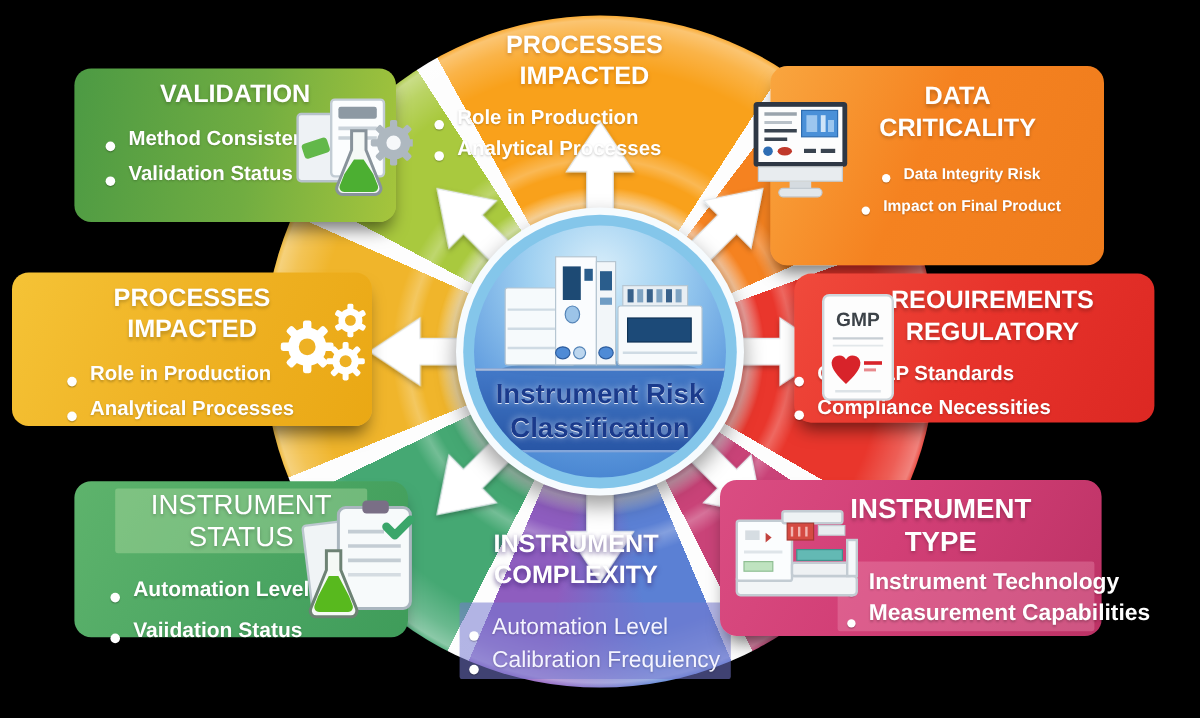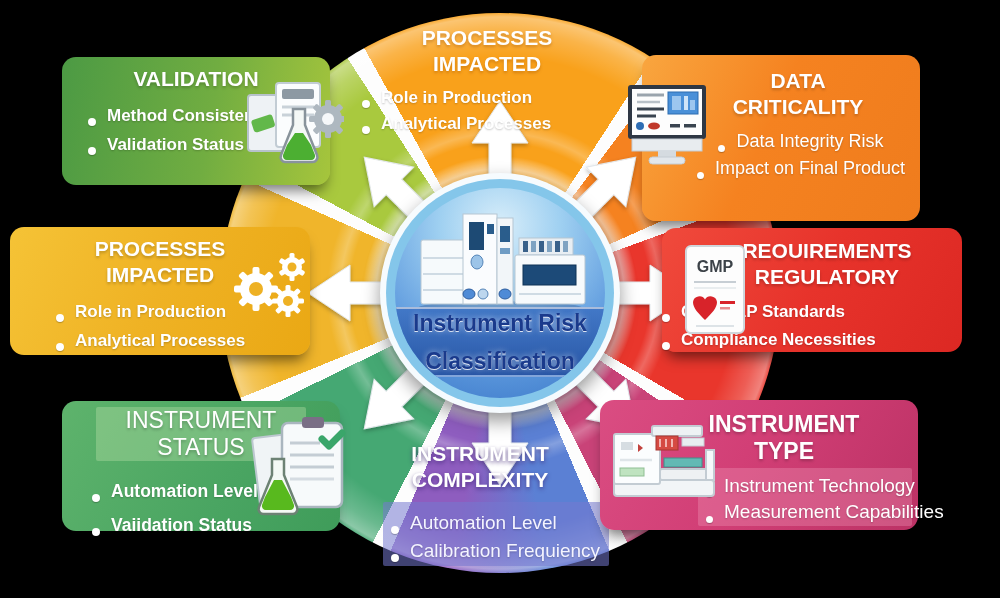--- a/index.html
+++ b/index.html
@@ -45,21 +45,21 @@
   .hub-core{
     position:absolute; inset:15px; border-radius:50%; overflow:hidden;
     background:radial-gradient(circle at 50% 18%, #d9eefa 0%, #9fd0f1 30%, #5e9ade 68%, #3a77c8 100%);
   }
   .hub-instrument{ position:absolute; left:8px; top:14px; }
   .hub-band{
     position:absolute; left:-6px; right:-6px; top:119px; height:70px;
     background:linear-gradient(180deg, rgba(64,118,198,.95), rgba(38,83,163,.95));
     border-top:2px solid rgba(255,255,255,.6);
     border-bottom:2px solid rgba(255,255,255,.35);
-    display:flex; flex-direction:column; align-items:center; justify-content:space-between;
+    display:flex; flex-direction:column; align-items:center; justify-content:center;
   }
   .hub-title{
     font-size:23px; line-height:28px; font-weight:bold; color:#1a3a8c; text-align:center;
     text-shadow:0 1px 0 rgba(255,255,255,.8), 0 0 6px rgba(255,255,255,.55);
   }
   
   .wedge-text{ position:absolute; z-index:5; color:#fff; }
   .wt-top-title{ left:377px; top:25px; width:220px; text-align:center;
     font-size:21px; line-height:26px; font-weight:bold; text-shadow:0 2px 3px rgba(140,70,0,.35); }
   .wt-top-bullets{ left:362px; top:82px; width:250px; }
@@ -88,21 +88,21 @@
 
   .card-method{ left:62px; top:57px; width:268px; height:128px; padding-top:9px;
     background:linear-gradient(100deg,#4c9a44 0%,#71ad41 55%,#a6c53c 100%); }
   .card-method .card-bullets{ padding-left:26px; }
 
   .card-data{ left:642px; top:55px; width:278px; height:166px; padding-top:13px;
     background:linear-gradient(115deg,#f9a63f 0%,#f58220 45%,#ef7c1d 100%); }
   .card-data .card-title{ padding-left:34px; }
   .card-data .card-bullets{ display:flex; flex-direction:column; align-items:center; padding-left:40px; }
   .card-data .bullet-row{ height:27px; }
-  .card-data .bt{ font-size:18px; font-weight:normal; }
+  .card-data .bt{ font-size:13px; font-weight:bold; }
 
   .card-processes{ left:10px; top:227px; width:300px; height:128px; padding-top:9px;
     background:linear-gradient(115deg,#f5c336 0%,#efb224 50%,#eaa814 100%); }
   .card-processes .card-bullets{ padding-left:46px; }
 
   .card-regulatory{ left:662px; top:228px; width:300px; height:124px; padding-top:10px;
     background:linear-gradient(120deg,#f04a3c 0%,#e7332b 50%,#dc2823 100%); }
   .card-regulatory .card-title{ margin-left:60px; margin-right:30px; }
   .card-regulatory .card-bullets{ margin-top:4px; }
   .card-regulatory .bullet-row{ height:28px; }
@@ -114,21 +114,21 @@
   .card-status .card-bullets{ padding-left:30px; margin-top:7px; }
   .card-status .bullet-row{ height:34px; }
   .card-status .bt{ font-size:17.5px; }
 
   .card-type{ left:600px; top:400px; width:318px; height:130px; padding-top:11px;
     background:linear-gradient(120deg,#da4d82 0%,#d23f76 45%,#bc3265 100%); }
   .card-type .card-title{ margin-left:100px; margin-right:50px; font-size:23px; line-height:27px; }
   .card-type .card-bullets{ position:absolute; left:98px; top:63px; width:214px; height:58px;
     background:rgba(243,160,190,.32); border-radius:2px; padding:3px 0 0 8px; }
   .card-type .bullet-row{ height:26px; }
-  .card-type .bt{ font-size:19px; font-weight:normal; }
+  .card-type .bt{ font-size:19px; font-weight:bold; }
 
   .card-icon{ position:absolute; }
 </style>
 </head>
 <body>
 
 <div class="stage">
 
   <div class="wheel">
     <div class="wheel-sheen"></div>

